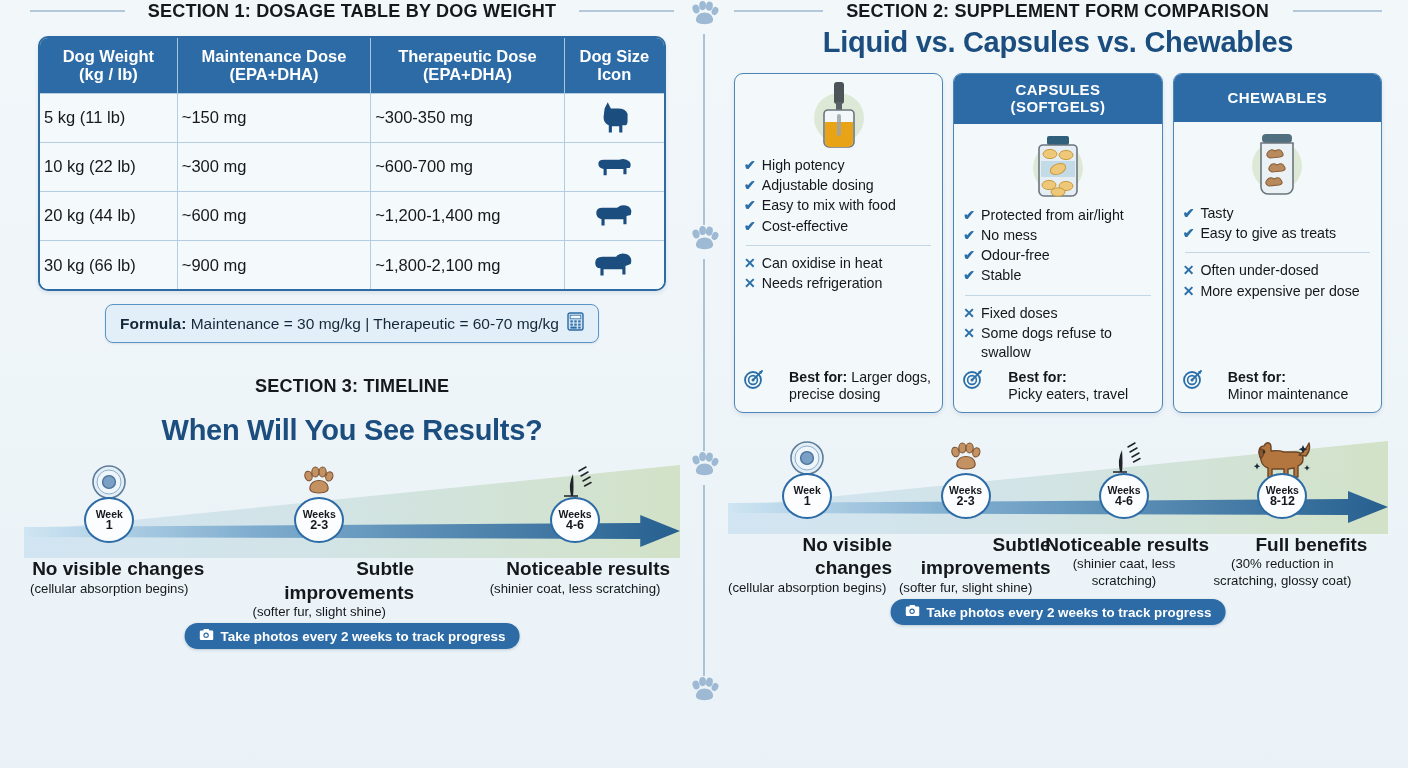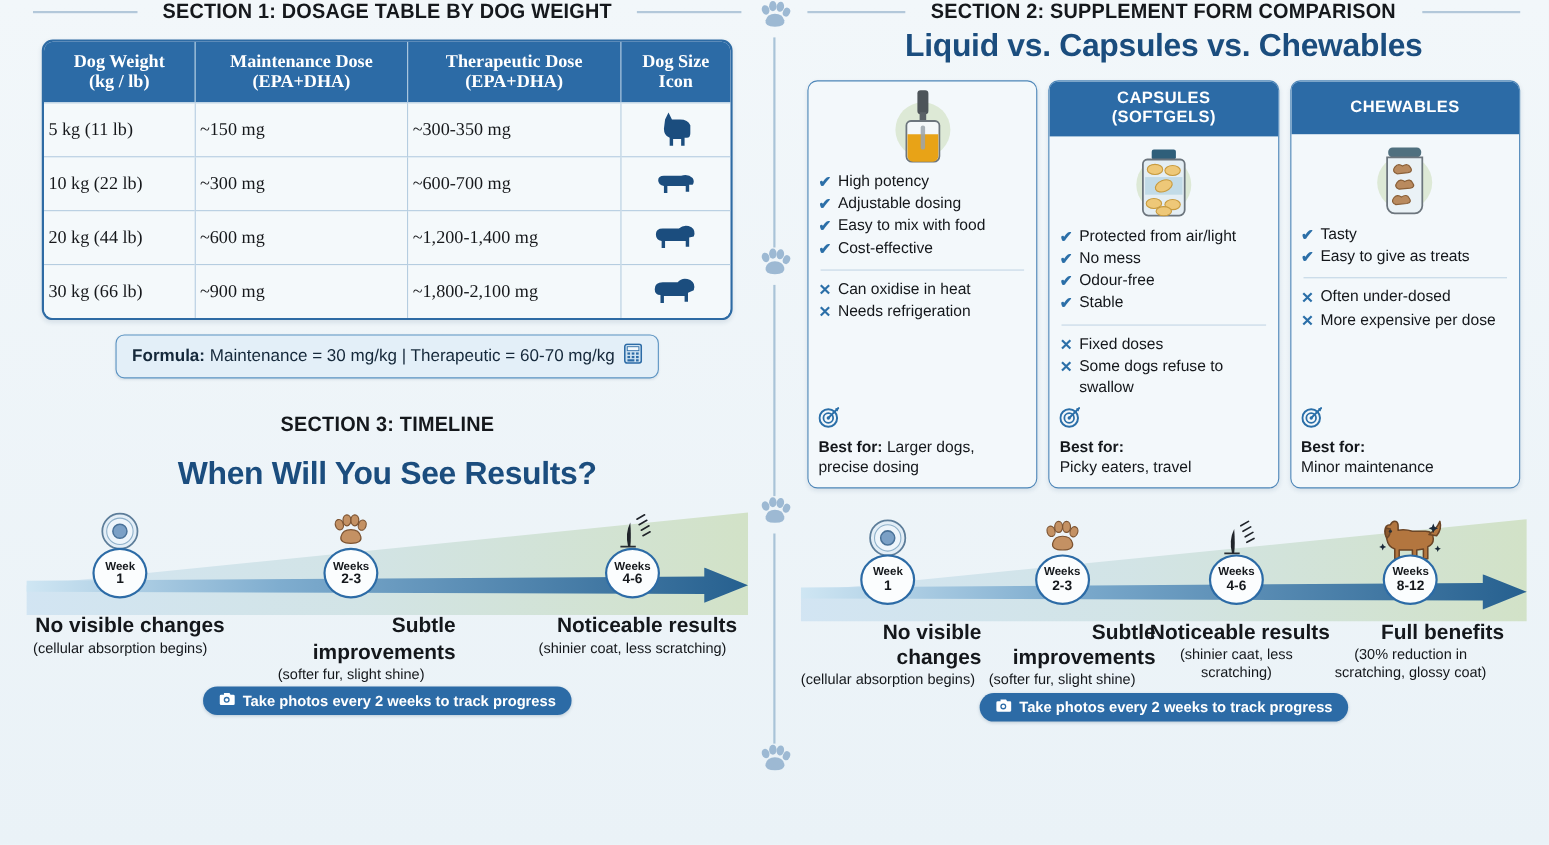--- a/index.html
+++ b/index.html
@@ -69,21 +69,21 @@
 
   
   .tablewrap {
     margin: 14px 14px 0 14px;
     border: 2px solid #2e6ba4;
     border-radius: 10px;
     overflow: hidden;
     background: #f4f9fc;
     box-shadow: 0 2px 4px rgba(20,60,95,.10);
   }
-  table { width: 100%; border-collapse: collapse; font-family: Liberation Serif, serif; }
+  table { width: 100%; border-collapse: collapse; }
   thead th {
     background: #2c6ba6;
     color: #ffffff;
     font-size: 16.5px; font-weight: 700;
     padding: 9px 4px; line-height: 1.12;
     border-right: 1.5px solid #a9c6de;
   }
   thead th:last-child { border-right: none; }
   tbody td {
     font-size: 16.5px; color: #16181b;
@@ -141,24 +141,23 @@
   .plist { list-style: none; }
   .plist li {
     display: flex; gap: 6px; align-items: flex-start;
     font-size: 14.2px; color: #14171b; line-height: 1.32;
     margin-bottom: 1.5px;
   }
   .mk { color: #2b6fa8; font-weight: 700; font-size: 14px; line-height: 1.32; flex: 0 0 auto; }
   .hr { height: 1px; background: #c3d6e5; margin: 8px 2px; }
   .bestfor {
     margin-top: auto;
-    display: flex; gap: 5px; align-items: flex-start;
+    display: flex; gap: 25px; align-items: flex-start;
     font-size: 14.2px; color: #14171b; line-height: 1.25;
     padding-top: 6px;
-    flex-direction: column;
   }
   .bestfor b { font-weight: 700; }
 
   
   .timeline { position: relative; height: 200px; margin-top: 6px; }
   .wedge { position: absolute; left: 0; top: 0; width: 100%; height: 105px; }
   .tl-icons { position: absolute; top: 4px; left: 0; width: 100%; height: 62px; }
   .tl-icon { position: absolute; transform: translateX(-50%); }
   .axis { position: absolute; left: 0; width: 100%; top: 62px; height: 36px; }
   .nodes { position: absolute; top: 44px; left: 0; width: 100%; height: 46px; }

